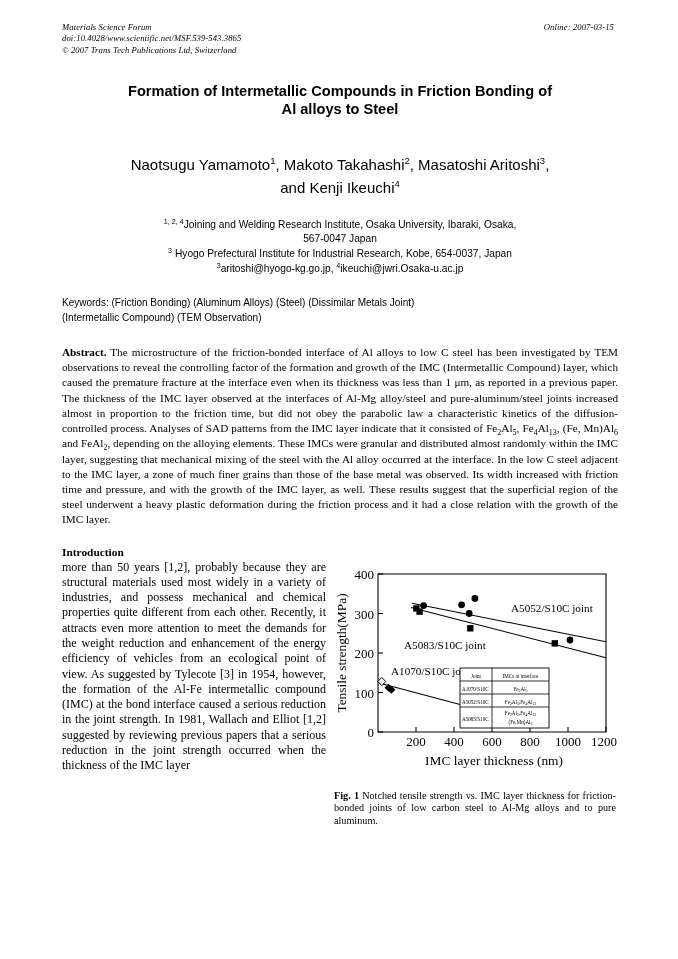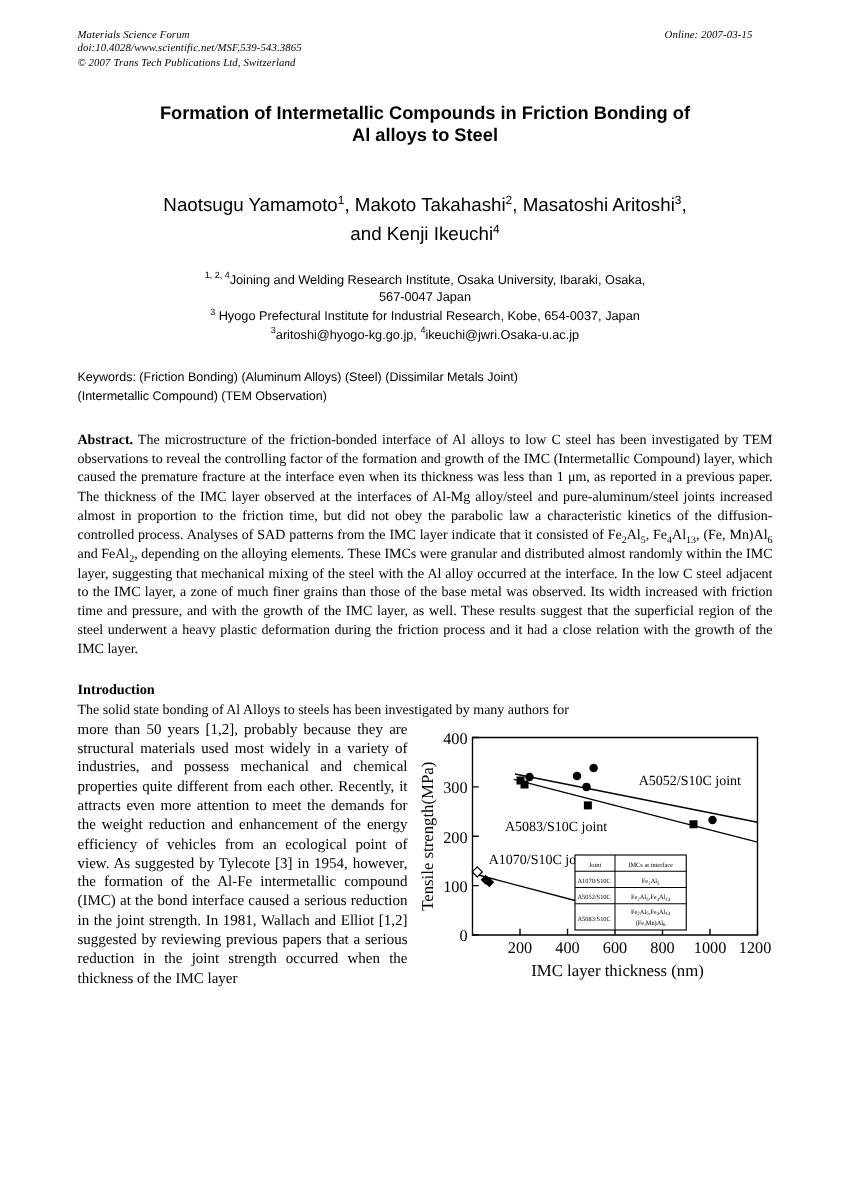--- a/index.html
+++ b/index.html
@@ -32,21 +32,21 @@
   
   .jhead {
     position: relative;
     font-style: italic;
     font-size: 8.6px;
     line-height: 11.3px;
     letter-spacing: 0.1px;
   }
   .jhead .online {
     position: absolute;
-    right: 16px;
+    right: 4px;
     top: 0;
     font-style: italic;
     font-size: 8.6px;
     white-space: nowrap;
   }
   .jhead .jline { white-space: nowrap; }
 
   
   .title {
     font-family: "Liberation Sans", sans-serif;
@@ -201,21 +201,20 @@
     </div>
 
     <div class="keywords">
       <div>Keywords: (Friction Bonding) (Aluminum Alloys) (Steel) (Dissimilar Metals Joint)</div>
       <div>(Intermetallic Compound) (TEM Observation)</div>
     </div>
 
     <div class="abstract"><b>Abstract.</b><span> The microstructure of the friction-bonded interface of Al alloys to low C steel has been investigated by TEM observations to reveal the controlling factor of the formation and growth of the IMC (Intermetallic Compound) layer, which caused the premature fracture at the interface even when its thickness was less than 1 μm, as reported in a previous paper. The thickness of the IMC layer observed at the interfaces of Al-Mg alloy/steel and pure-aluminum/steel joints increased almost in proportion to the friction time, but did not obey the parabolic law a characteristic kinetics of the diffusion-controlled process. Analyses of SAD patterns from the IMC layer indicate that it consisted of Fe</span><sub>2</sub><span>Al</span><sub>5</sub><span>, Fe</span><sub>4</sub><span>Al</span><sub>13</sub><span>, (Fe, Mn)Al</span><sub>6</sub><span> and FeAl</span><sub>2</sub><span>, depending on the alloying elements. These IMCs were granular and distributed almost randomly within the IMC layer, suggesting that mechanical mixing of the steel with the Al alloy occurred at the interface. In the low C steel adjacent to the IMC layer, a zone of much finer grains than those of the base metal was observed. Its width increased with friction time and pressure, and with the growth of the IMC layer, as well. These results suggest that the superficial region of the steel underwent a heavy plastic deformation during the friction process and it had a close relation with the growth of the IMC layer.</span></div>
 
     <div class="sec-head">Introduction</div>
-    <div class="intro-lead">The solid state bonding of Al Alloys to steels has been investigated by many authors for</div>
 
     <div class="intro-wrap">
       <div class="intro-col">more than 50 years [1,2], probably because they are structural materials used most widely in a variety of industries, and possess mechanical and chemical properties quite different from each other. Recently, it attracts even more attention to meet the demands for the weight reduction and enhancement of the energy efficiency of vehicles from an ecological point of view. As suggested by Tylecote [3] in 1954, however, the formation of the Al-Fe intermetallic compound (IMC) at the bond interface caused a serious reduction in the joint strength. In 1981, Wallach and Elliot [1,2] suggested by reviewing previous papers that a serious reduction in the joint strength occurred when the thickness of the IMC layer</div>
 
       <div class="fig-block">
         <div class="figure">
           <svg width="284" height="228" viewBox="0 0 284 228">
 
             <g>
               <path class="ax-line" d="M44,14 L272,14 L272,172 L44,172 Z"></path>
@@ -299,17 +298,18 @@
               <text class="tbl-txt" x="128" y="143.5">A5052/S10C</text>
               <text class="tbl-txt" x="186.5" y="143.5" text-anchor="middle">Fe<tspan class="tbl-sub" dy="1.2">2</tspan><tspan dy="-1.2">Al</tspan><tspan class="tbl-sub" dy="1.2">5</tspan><tspan dy="-1.2">,Fe</tspan><tspan class="tbl-sub" dy="1.2">4</tspan><tspan dy="-1.2">Al</tspan><tspan class="tbl-sub" dy="1.2">13</tspan></text>
 
               <text class="tbl-txt" x="128" y="160.5">A5083/S10C</text>
               <text class="tbl-txt" x="186.5" y="155" text-anchor="middle">Fe<tspan class="tbl-sub" dy="1.2">2</tspan><tspan dy="-1.2">Al</tspan><tspan class="tbl-sub" dy="1.2">5</tspan><tspan dy="-1.2">,Fe</tspan><tspan class="tbl-sub" dy="1.2">4</tspan><tspan dy="-1.2">Al</tspan><tspan class="tbl-sub" dy="1.2">13</tspan></text>
               <text class="tbl-txt" x="186.5" y="164" text-anchor="middle">(Fe,Mn)Al<tspan class="tbl-sub" dy="1.2">6</tspan></text>
             </g>
           </svg>
         </div>
 
+        <div class="fig-caption"><b>Fig. 1</b><span> Notched tensile strength vs. IMC layer thickness for friction-bonded joints of low carbon steel to Al-Mg alloys and to pure aluminum.</span></div>
       </div>
     </div>
 
   </div>
 </div>
 
 </body></html>

